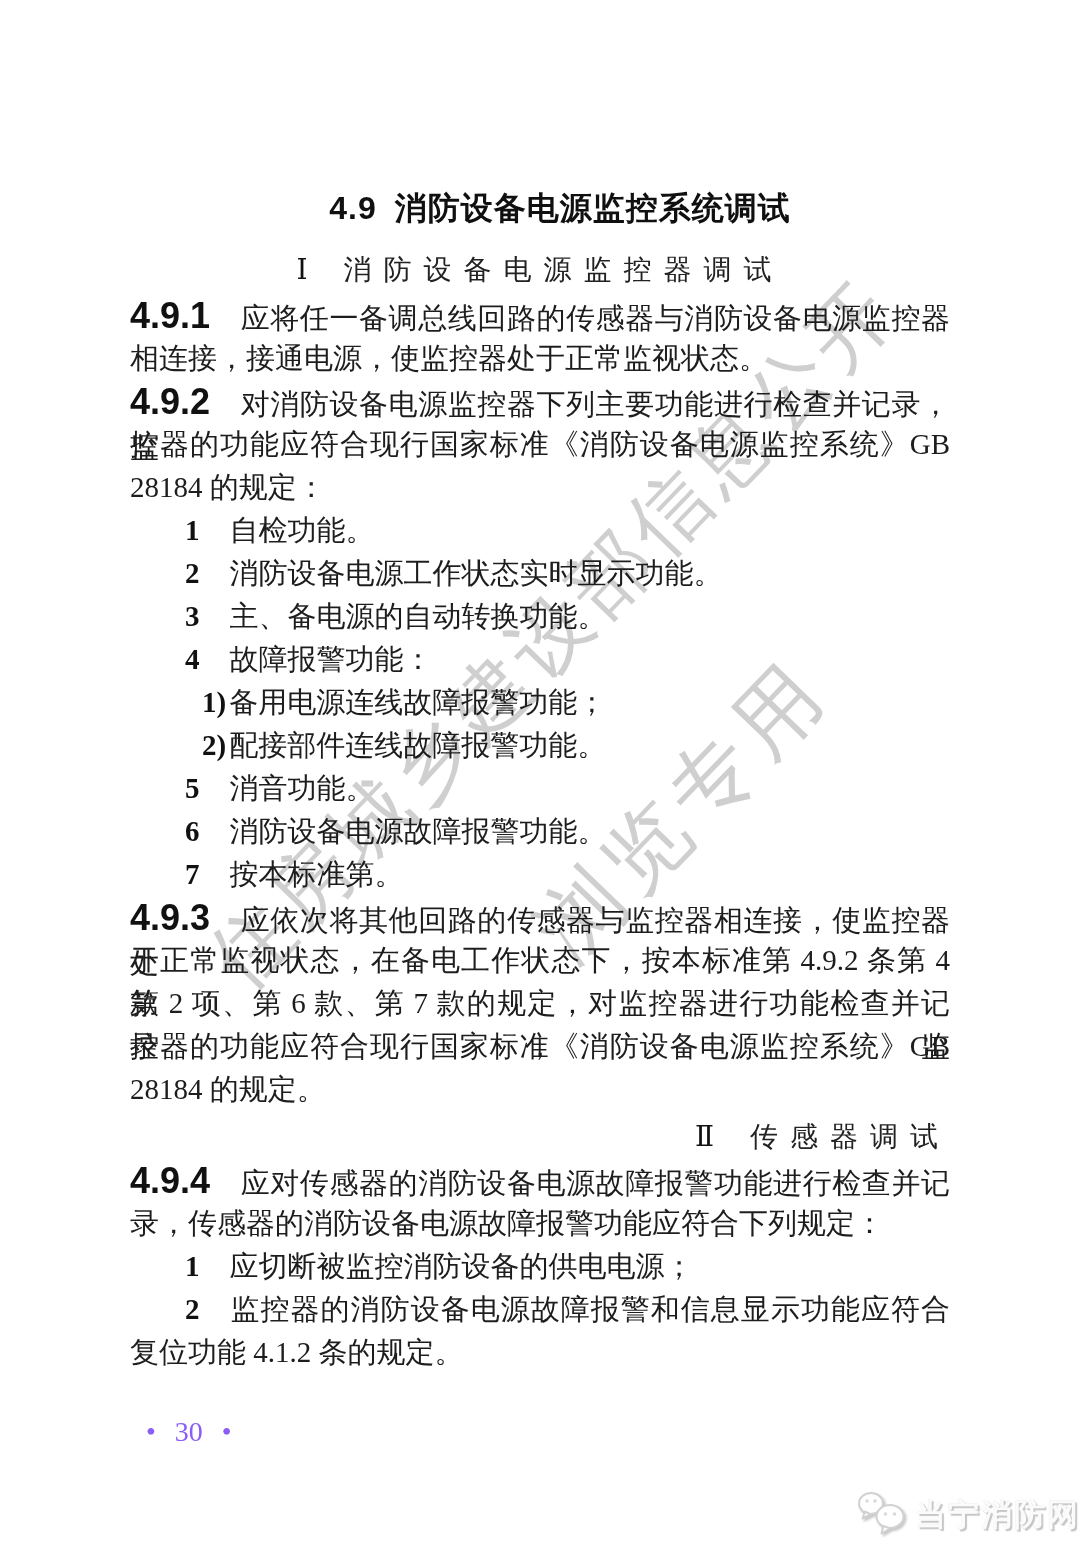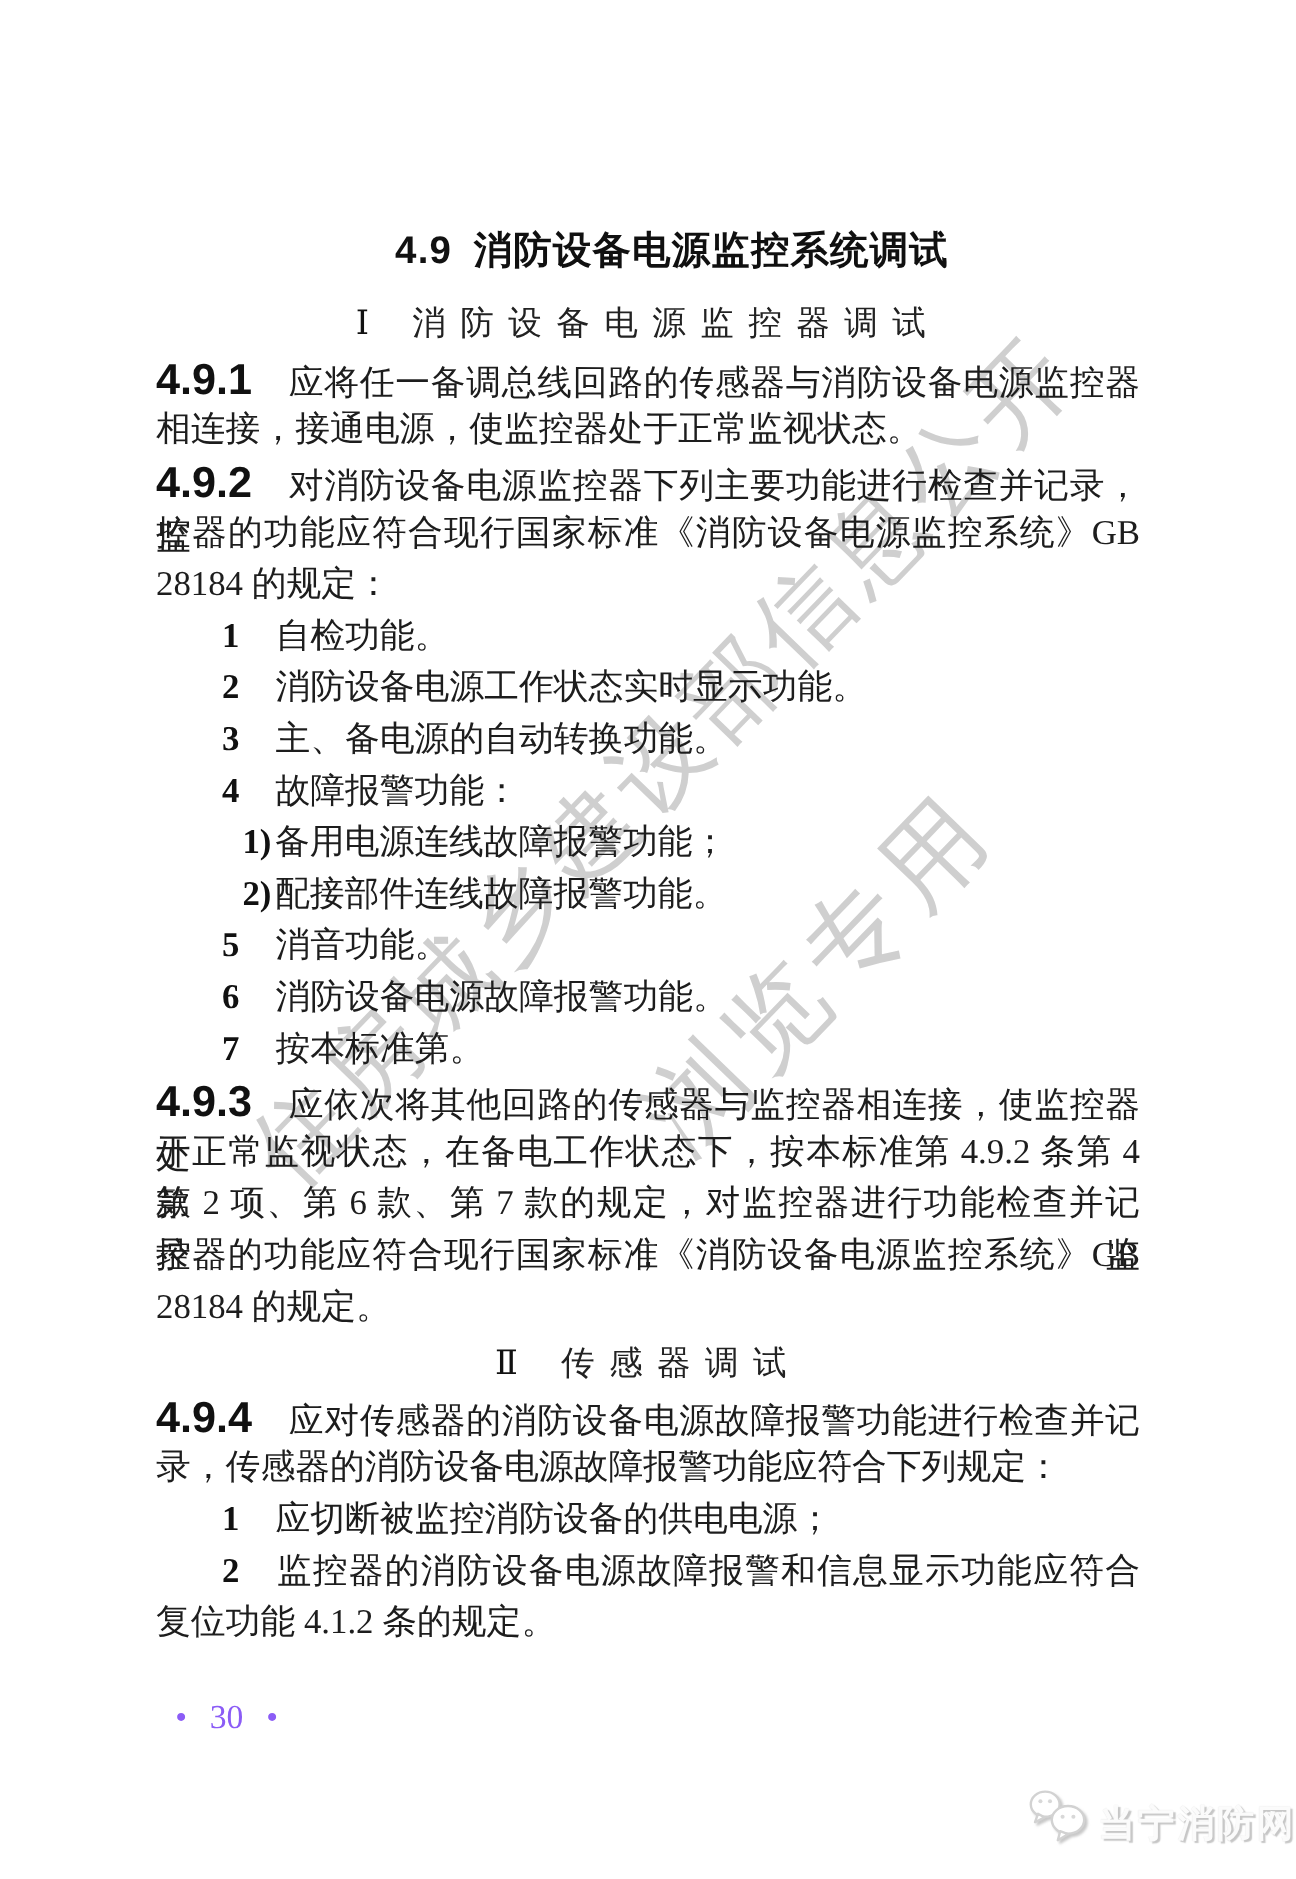--- a/index.html
+++ b/index.html
@@ -58,32 +58,32 @@
   }
   .title .num{font-size:32px;margin-left:40px;}
   .sect{
     margin:16px 0 2px 0;height:44px;line-height:44px;
     text-align:center;font-size:28px;letter-spacing:12px;color:#222;
   }
   .sect .num{
     font-family:"Liberation Serif","DejaVu Serif",serif;
     font-weight:400;font-size:28px;
   }
-  .sect2{margin:4px 0 0 0;}
+  .sect2{margin:4px 0 0 0;text-align:right;}
   .just{text-align:justify;text-align-last:justify;}
   .ind1{padding-left:55px;}
   .ind2{padding-left:72px;}
   
   .pageno{
     position:absolute;left:146px;top:1416px;z-index:2;
     font-size:28px;color:#8b5cf6;word-spacing:12px;
   }
   .logo{
     position:absolute;left:856px;top:1490px;z-index:2;
-    display:flex;align-items:flex-end;gap:7px;
+    display:flex;align-items:center;gap:7px;
   }
   .logo svg{filter:drop-shadow(2px 2px 1px rgba(170,170,170,0.65));}
   .logo-text{
     font-family:"Liberation Sans","DejaVu Sans",sans-serif;
     font-weight:700;font-size:31px;letter-spacing:2px;
     color:#fbfbfb;
     text-shadow:2px 2px 1px #c6c6c6,0 0 1px #e2e2e2;
     white-space:nowrap;
   }
 </style>

